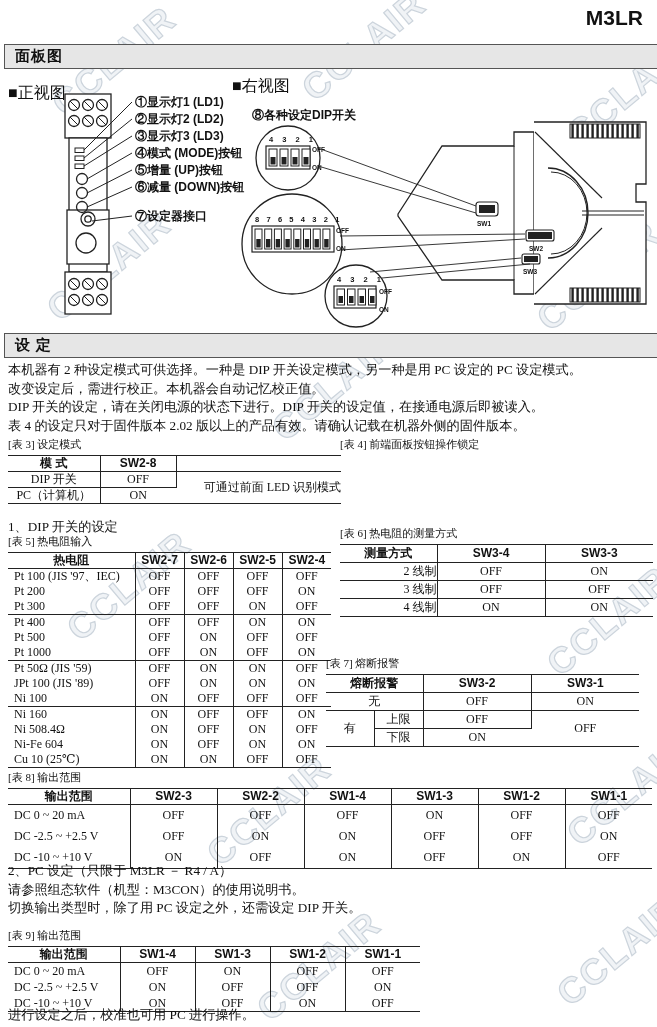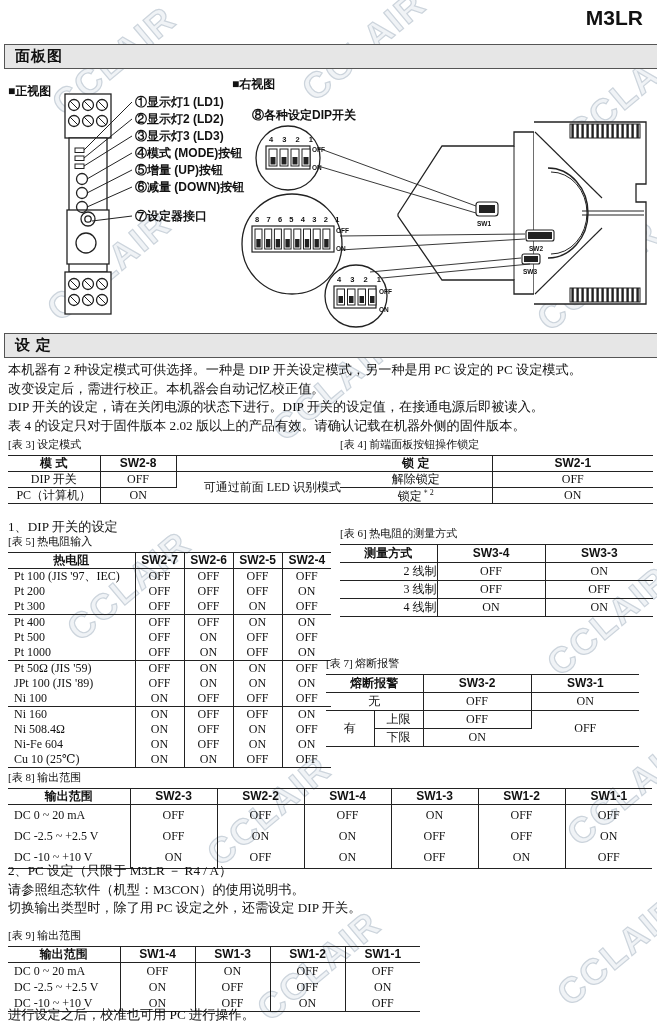--- a/index.html
+++ b/index.html
@@ -7,21 +7,21 @@
         font-family:"Liberation Serif","DejaVu Serif",serif;color:#111;}
   .wm{position:absolute;z-index:0;font-family:"Liberation Sans","DejaVu Sans",sans-serif;
       font-weight:bold;font-size:36px;letter-spacing:2px;color:#f0f3f6;
       -webkit-text-stroke:1.2px #ccd4dc;transform:rotate(-40deg);user-select:none;}
   #doc-title{position:absolute;z-index:2;top:6px;right:14px;font-family:"Liberation Sans",sans-serif;
       font-weight:bold;font-size:21px;color:#111;}
   .secbar{position:absolute;z-index:2;left:4px;width:646px;height:23px;background:#e6e6e6;
       border:1.4px solid #555;display:flex;align-items:center;padding-left:10px;
       font-weight:bold;font-size:15px;letter-spacing:1px;}
   .viewhead{position:absolute;z-index:2;font-family:"Liberation Sans",sans-serif;
-      font-weight:bold;font-size:12px;}
+      font-weight:normal;font-size:16px;}
   svg{position:absolute;z-index:1;}
   svg text{font-family:"Liberation Sans",sans-serif;}
   .calloutlabel{font-weight:bold;font-size:12px;fill:#111;}
   .dipnum{font-weight:bold;font-size:7.5px;fill:#111;letter-spacing:3.5px;}
   .dipoffon{font-weight:bold;font-size:6.5px;fill:#111;}
   .swname{font-weight:bold;font-size:6.5px;fill:#111;}
   .para{position:absolute;z-index:2;left:8px;width:645px;font-size:13.2px;line-height:18.5px;}
   .subhead{position:absolute;z-index:2;left:8px;font-size:13.2px;}
   .tblock{position:absolute;z-index:2;}
   .ttitle{font-size:11px;margin-bottom:3px;}
@@ -296,40 +296,20 @@
       <tr>
         <td>PC（计算机）</td>
         <td>ON</td>
       </tr>
     </tbody>
       </table>
   </div>
 
   <div class="tblock" style="left:340px;top:437px;width:313px;">
     <div class="ttitle">[表 4] 前端面板按钮操作锁定</div>
-    <table id="tbl4" class="dt">
-      <colgroup>
-          <col style="width:152px">
-          <col>
-        </colgroup>
-      <tbody>
-          <tr>
-        <th>锁 定</th>
-        <th>SW2-1</th>
-      </tr>
-      <tr>
-        <td class="bb">解除锁定</td>
-        <td class="bb">OFF</td>
-      </tr>
-      <tr>
-        <td><span>锁定</span><sup>＊2</sup></td>
-        <td>ON</td>
-      </tr>
-    </tbody>
-      </table>
   </div>
 
   <div class="subhead" style="top:518px;">1、DIP 开关的设定</div>
 
   <div class="tblock" style="left:8px;top:534px;width:323px;">
     <div class="ttitle">[表 5] 热电阻输入</div>
     <table id="tbl5" class="dt">
       <colgroup>
           <col style="width:127px">
           <col>

